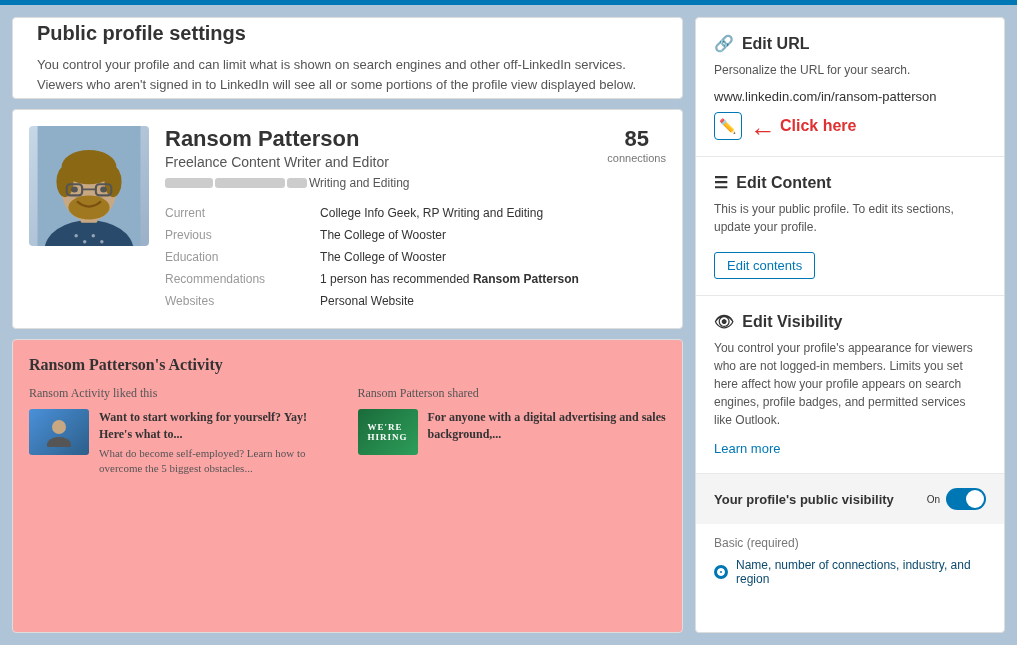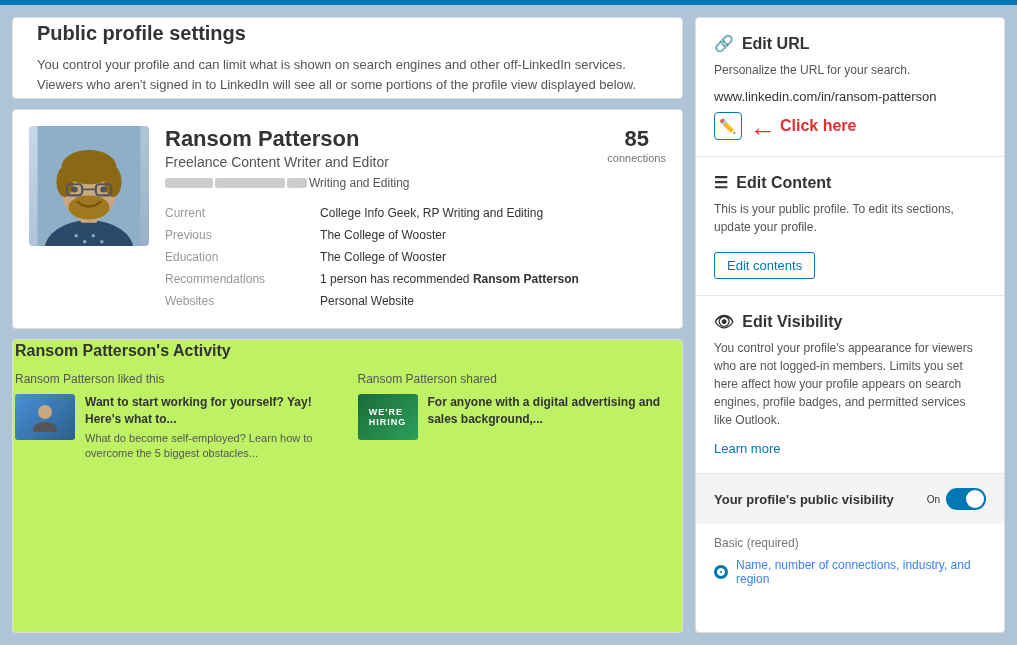--- a/index.html
+++ b/index.html
@@ -140,26 +140,27 @@
       display: table-cell;
       color: #333;
       padding: 4px 0;
       font-size: 12px;
     }
     .detail-value strong {
       font-weight: 600;
     }
     
     .activity-section {
-      background: #bef264;
+      background: #fca5a5;
       border: 1px solid #ddd;
       border-radius: 4px;
-      padding: 2px;
+      padding: 16px;
       flex: 1;
       overflow: hidden;
+      font-family: Liberation Serif, serif;
     }
     .activity-title {
       font-size: 16px;
       font-weight: 600;
       color: #333;
       margin-bottom: 12px;
     }
     .activity-grid {
       display: flex;
       gap: 20px;
@@ -360,21 +361,21 @@
     .basic-label {
       font-size: 12px;
       color: #777;
       margin-bottom: 8px;
     }
     .radio-item {
       display: flex;
       align-items: center;
       gap: 8px;
       font-size: 12px;
-      color: #3b82f6;
+      color: #0c4a6e;
     }
     .radio-dot {
       width: 14px;
       height: 14px;
       border-radius: 50%;
       background: #0077b5;
       border: 3px solid #0077b5;
       box-shadow: inset 0 0 0 3px #fff;
       flex-shrink: 0;
     }
@@ -468,21 +469,21 @@
             <div class="detail-value">Personal Website</div>
           </div>
         </div>
       </div>
     </div>
 
     <div class="activity-section">
       <div class="activity-title">Ransom Patterson's Activity</div>
       <div class="activity-grid">
         <div class="activity-col">
-          <div class="activity-user-label">Ransom Patterson liked this</div>
+          <div class="activity-user-label">Ransom Activity liked this</div>
           <div class="activity-item">
             <div class="activity-thumb">
               <div class="thumb-blue">
                 <svg width="40" height="30" viewBox="0 0 40 30">
                   <circle cx="20" cy="10" r="7" fill="#c8a882"></circle>
                   <ellipse cx="20" cy="28" rx="12" ry="8" fill="#555"></ellipse>
                 </svg>
               </div>
             </div>
             <div class="activity-text-block">

